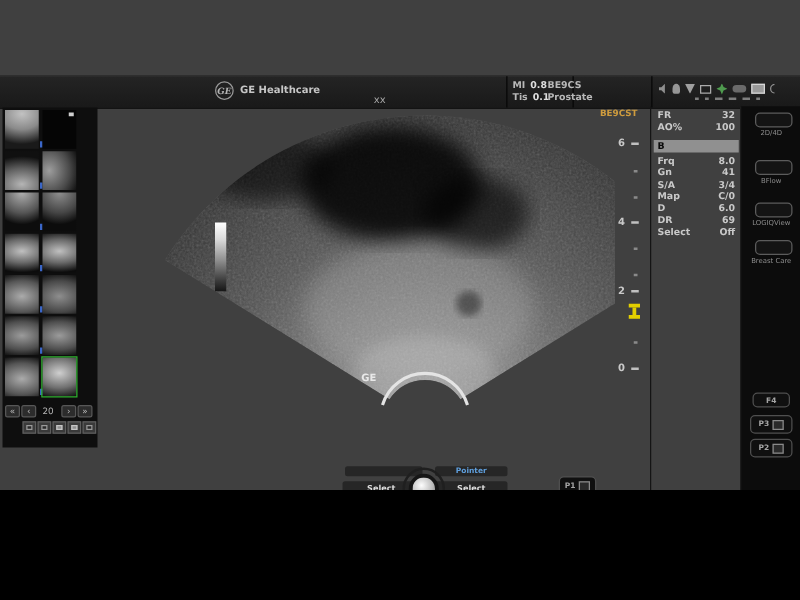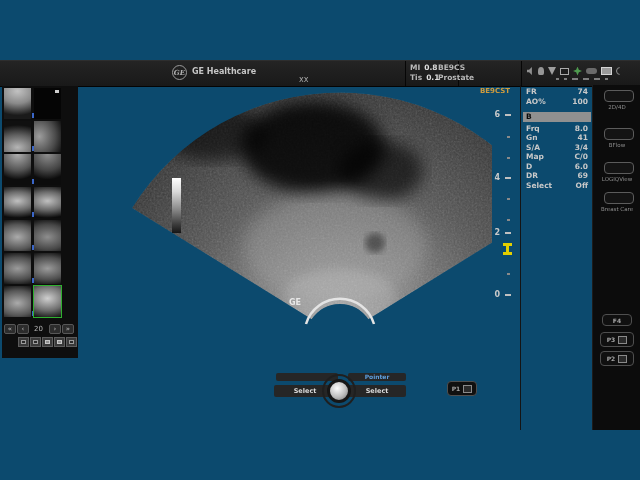--- a/index.html
+++ b/index.html
@@ -1,16 +1,16 @@
 <!DOCTYPE html>
 <html><head>
 <meta charset="utf-8">
 <style>
   html,body{margin:0;padding:0;background:#000;}
-  .screen{position:relative;width:640px;height:480px;background:#0c4a6e;overflow:hidden;
+  .screen{position:relative;width:640px;height:392px;background:#404040;overflow:hidden;
           font-family:"DejaVu Sans",sans-serif;color:#ccc;}
 
   
   .header{position:absolute;left:0;top:60px;width:640px;height:25px;
           background:linear-gradient(#242424,#191919);
           border-top:1px solid #2e2e2e;border-bottom:1px solid #040404;}
   .ge-logo{position:absolute;left:172px;top:4px;width:13px;height:13px;border:1px solid #9a9a9a;
            border-radius:50%;color:#b5b5b5;font:italic bold 7px "DejaVu Serif",serif;
            text-align:center;line-height:13px;}
   .brand{position:absolute;left:192px;top:6px;font-size:8px;font-weight:bold;color:#c6c6c6;}
@@ -237,21 +237,21 @@
   <div class="focus">
     <div class="fb"></div>
       <div class="fs"></div>
       <div class="fb"></div>
   </div>
   <div class="vsep"></div>
 
   <div class="params">
     <div class="prow">
         <span>FR</span>
-        <span>74</span>
+        <span>32</span>
       </div>
     <div class="prow">
         <span>AO%</span>
         <span>100</span>
       </div>
     <div class="prow hl">
         <span>B</span>
         <span></span>
       </div>
     <div class="prow">

